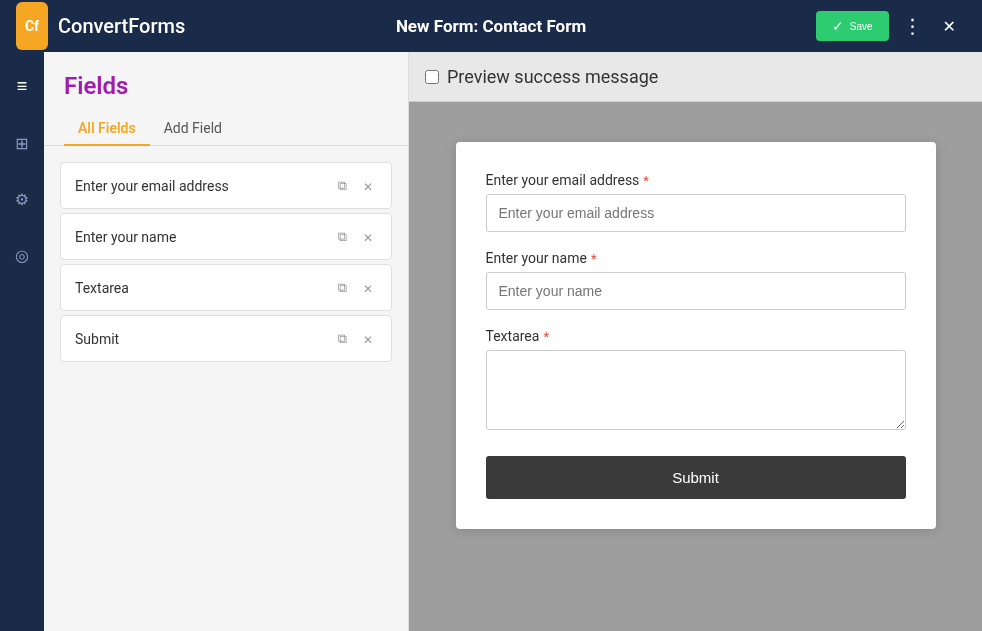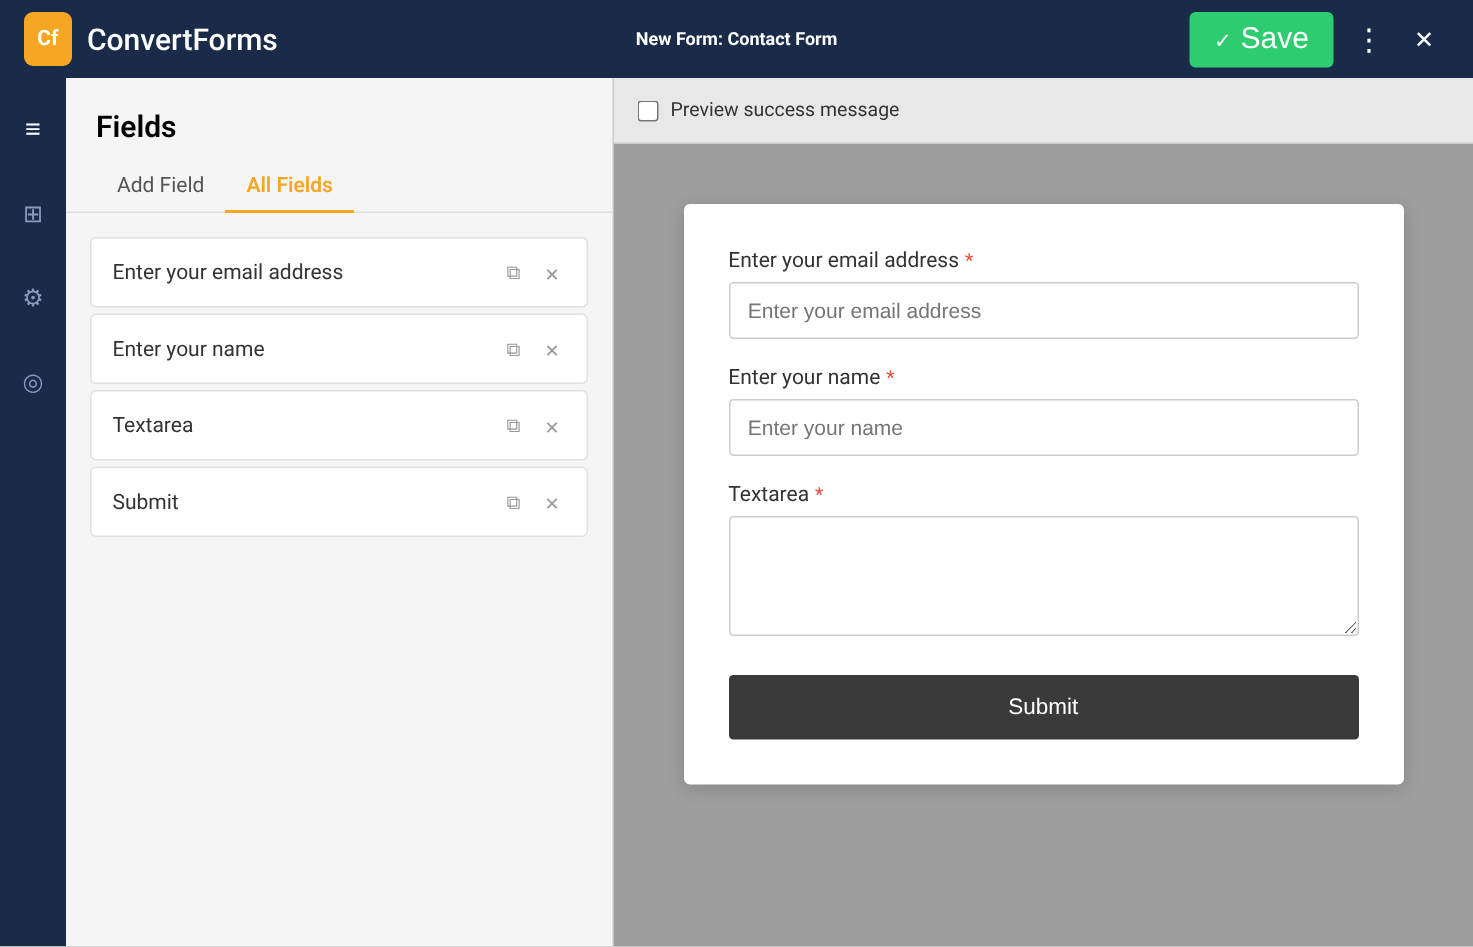--- a/index.html
+++ b/index.html
@@ -8,40 +8,40 @@
     
     .header {
       background-color: #1a2b4a;
       height: 52px;
       display: flex;
       align-items: center;
       padding: 0 16px;
       flex-shrink: 0;
     }
     .logo-box {
-      width: 32px; height: 36px;
+      width: 32px; height: 48px;
       background: #f5a623;
       border-radius: 6px;
       display: flex; align-items: center; justify-content: center;
       color: white; font-weight: bold; font-size: 14px;
       margin-right: 10px;
     }
     .app-name {
       color: white; font-size: 20px; font-weight: 500;
       margin-right: auto;
     }
     .header-title {
-      color: white; font-size: 12px;
+      color: white; font-size: 17px;
       position: absolute; left: 50%; transform: translateX(-50%);
     }
     .header-title span { font-weight: bold; }
     .btn-save {
       background: #2ecc71; color: white; border: none;
       padding: 7px 16px; border-radius: 4px; cursor: pointer;
-      font-size: 20px; display: flex; align-items: center; gap: 6px;
+      font-size: 10px; display: flex; align-items: center; gap: 6px;
       font-weight: 500;
     }
     .header-more {
       color: white; background: none; border: none;
       font-size: 18px; cursor: pointer; padding: 6px 10px; margin-left: 4px;
     }
     .header-close {
       color: white; background: none; border: none;
       font-size: 18px; cursor: pointer; padding: 6px 10px;
     }
@@ -75,23 +75,23 @@
     .fields-panel {
       width: 365px;
       background: #f5f5f5;
       border-right: 1px solid #ddd;
       display: flex;
       flex-direction: column;
       flex-shrink: 0;
     }
     .fields-header {
       padding: 20px 20px 0;
-      font-size: 20px;
+      font-size: 24px;
       font-weight: 600;
-      color: #000000;
+      color: #a21caf;
     }
     .tabs {
       display: flex;
       padding: 12px 20px 0;
       gap: 0;
       border-bottom: 1px solid #ddd;
     }
     .tab {
       padding: 8px 14px; font-size: 14px; cursor: pointer;
       color: #555; border-bottom: 2px solid transparent; margin-bottom: -1px;
@@ -138,21 +138,21 @@
       display: flex;
       align-items: center;
       gap: 8px;
       flex-shrink: 0;
       border-bottom: 1px solid #ccc;
     }
     .preview-checkbox {
       width: 14px; height: 14px; cursor: pointer; flex-shrink: 0;
     }
     .preview-label {
-      font-size: 13px; color: #333;
+      font-size: 18px; color: #333;
     }
 
     .form-wrapper {
       flex: 1;
       display: flex;
       align-items: flex-start;
       justify-content: center;
       padding: 40px 20px;
     }
     .form-card {
@@ -239,25 +239,25 @@
       <span class="icon-gear"></span>
     </div>
     <div class="sidebar-icon">
       <span class="icon-circle"></span>
     </div>
   </div>
 
   <div class="fields-panel">
     <div class="fields-header">Fields</div>
     <div class="tabs">
+      <div class="tab active">
+        <span>All Fields</span>
+      </div>
       <div class="tab">
         <span>Add Field</span>
-      </div>
-      <div class="tab active">
-        <span>All Fields</span>
       </div>
     </div>
     <div class="fields-list">
 
       <div class="field-item">
         <span class="field-item-label">Enter your email address</span>
         <div class="field-item-actions">
           <button class="field-action-btn">
             <span class="icon-copy"></span>
           </button>

